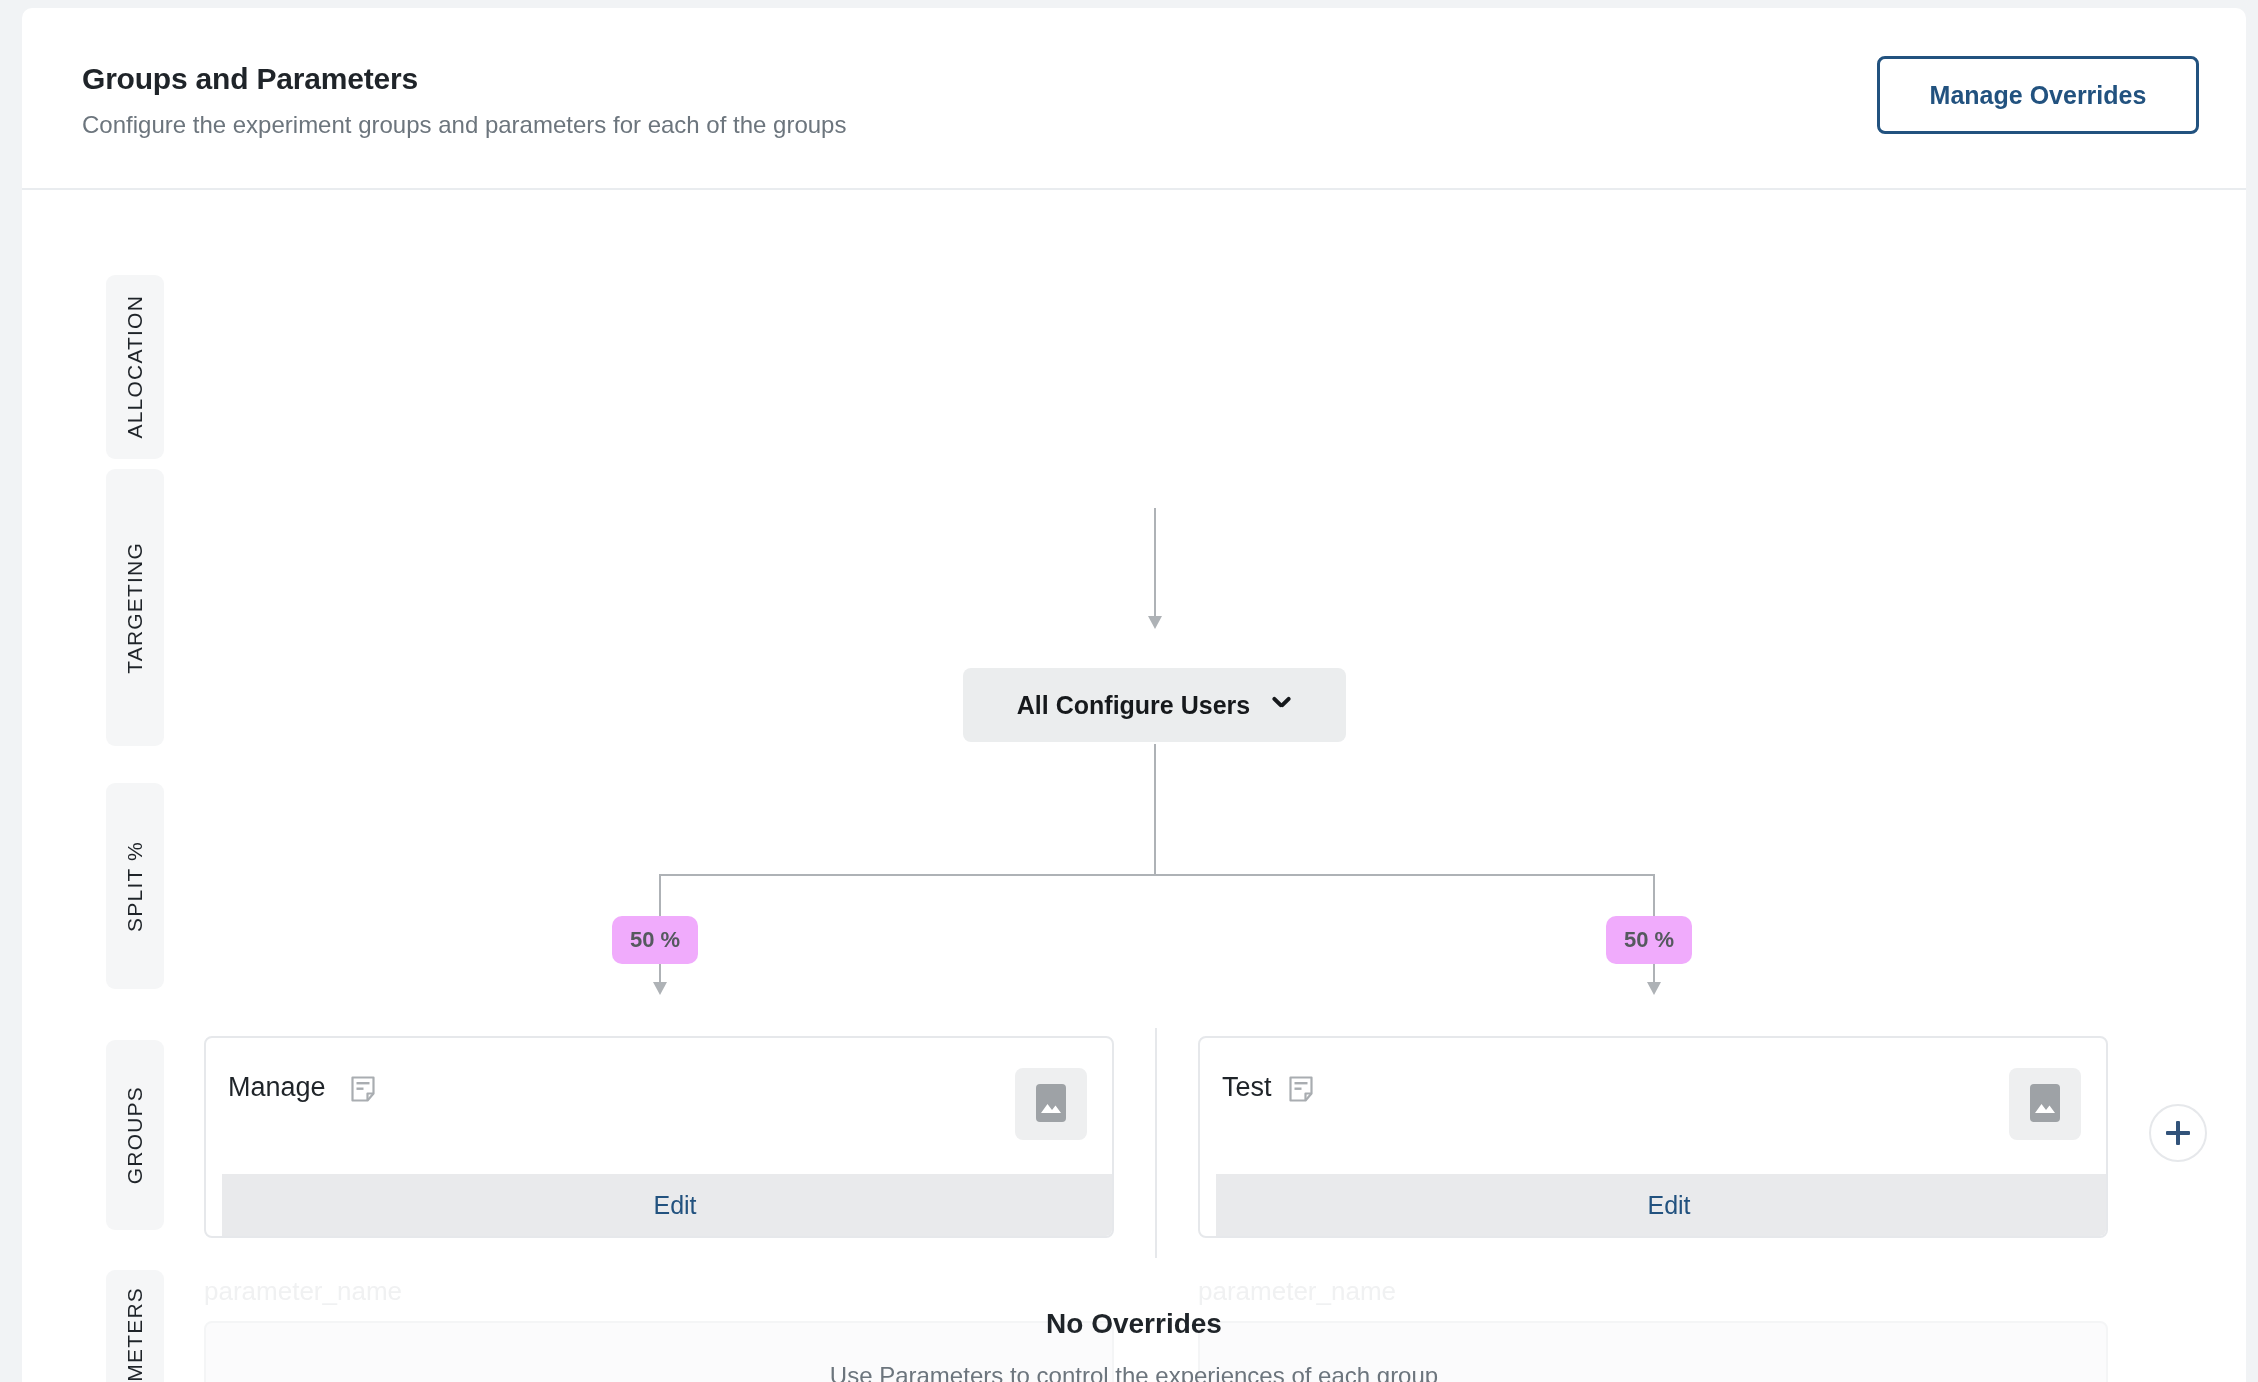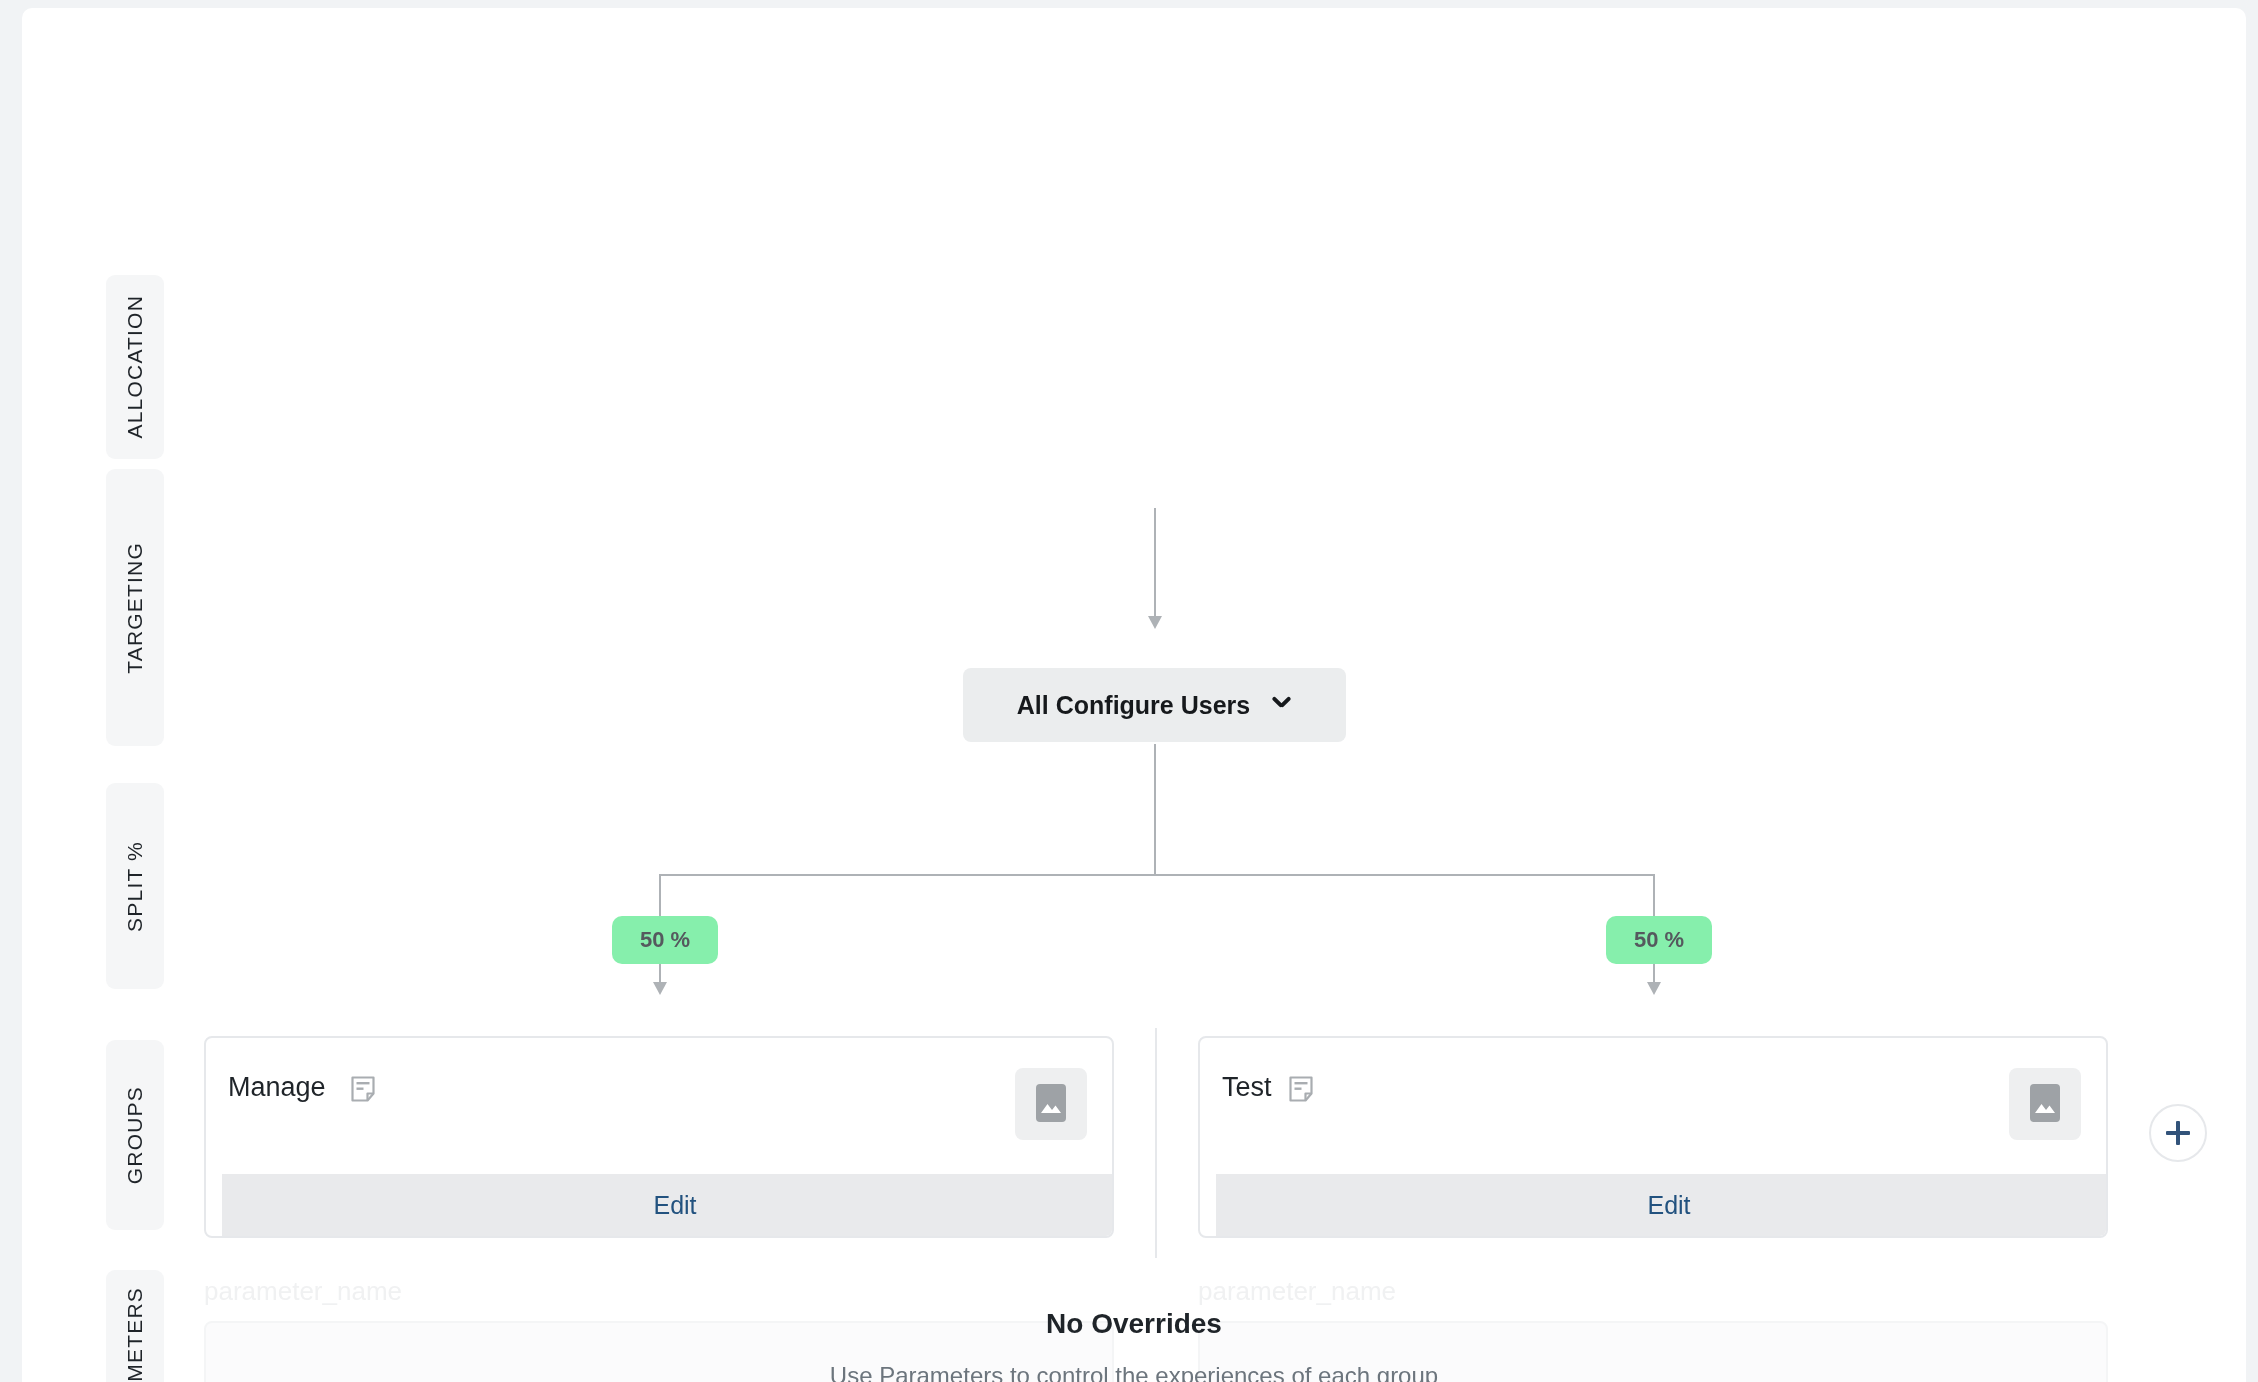--- a/index.html
+++ b/index.html
@@ -200,22 +200,22 @@
     width: 13px; height: 4px; background: #16191c; border-radius: 2px;
   }
   .chevron::before { left: -1px; transform: rotate(45deg); }
   .chevron::after  { left: 7px;  transform: rotate(-45deg); }
 
   
   .split-badge {
     position: absolute;
     top: 908px;
     height: 48px;
-    padding: 0 28px;
-    background: #86efac;
+    padding: 0 18px;
+    background: #f0abfc;
     border-radius: 10px;
     display: flex;
     align-items: center;
     justify-content: center;
     font-size: 22px;
     font-weight: bold;
     color: #55595e;
   }
   .split-left  { left: 590px; }
   .split-right { left: 1584px; }
@@ -340,20 +340,25 @@
     color: #6c757d;
   }
 </style>
 </head>
 <body>
 
 <div id="root">
 
   <div class="card">
 
+    <div class="card-header">
+      <div class="header-title">Groups and Parameters</div>
+      <div class="header-sub">Configure the experiment groups and parameters for each of the groups</div>
+      <button class="manage-overrides">Manage Overrides</button>
+    </div>
 
     <div class="rail rail-allocation">
       <span>ALLOCATION</span>
     </div>
     <div class="rail rail-targeting">
       <span>TARGETING</span>
     </div>
     <div class="rail rail-split">
       <span>SPLIT %</span>
     </div>

